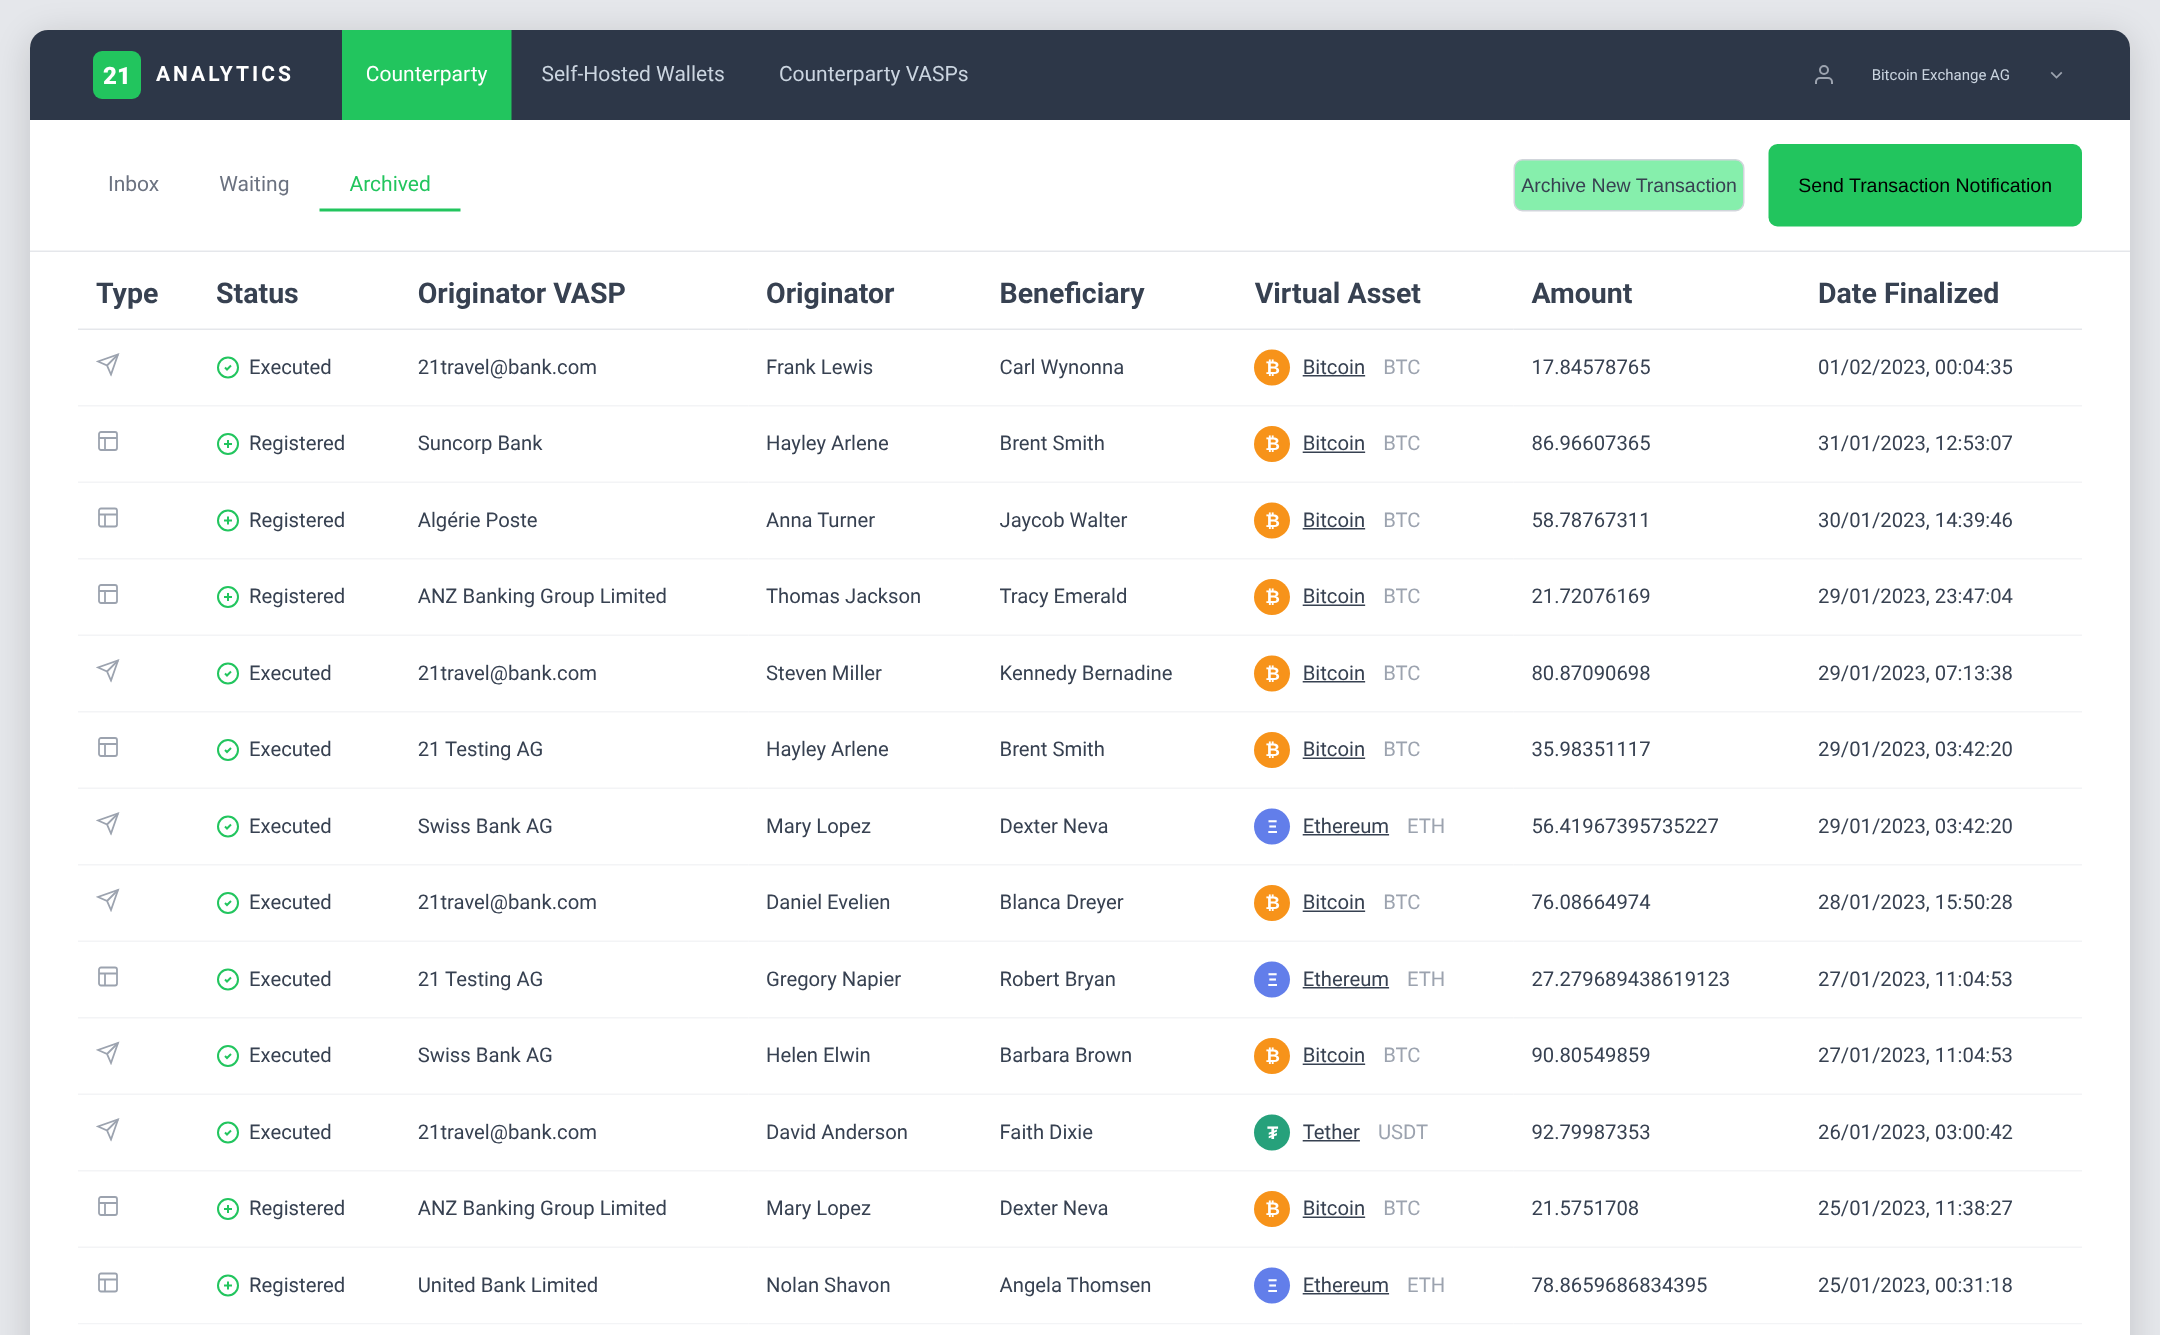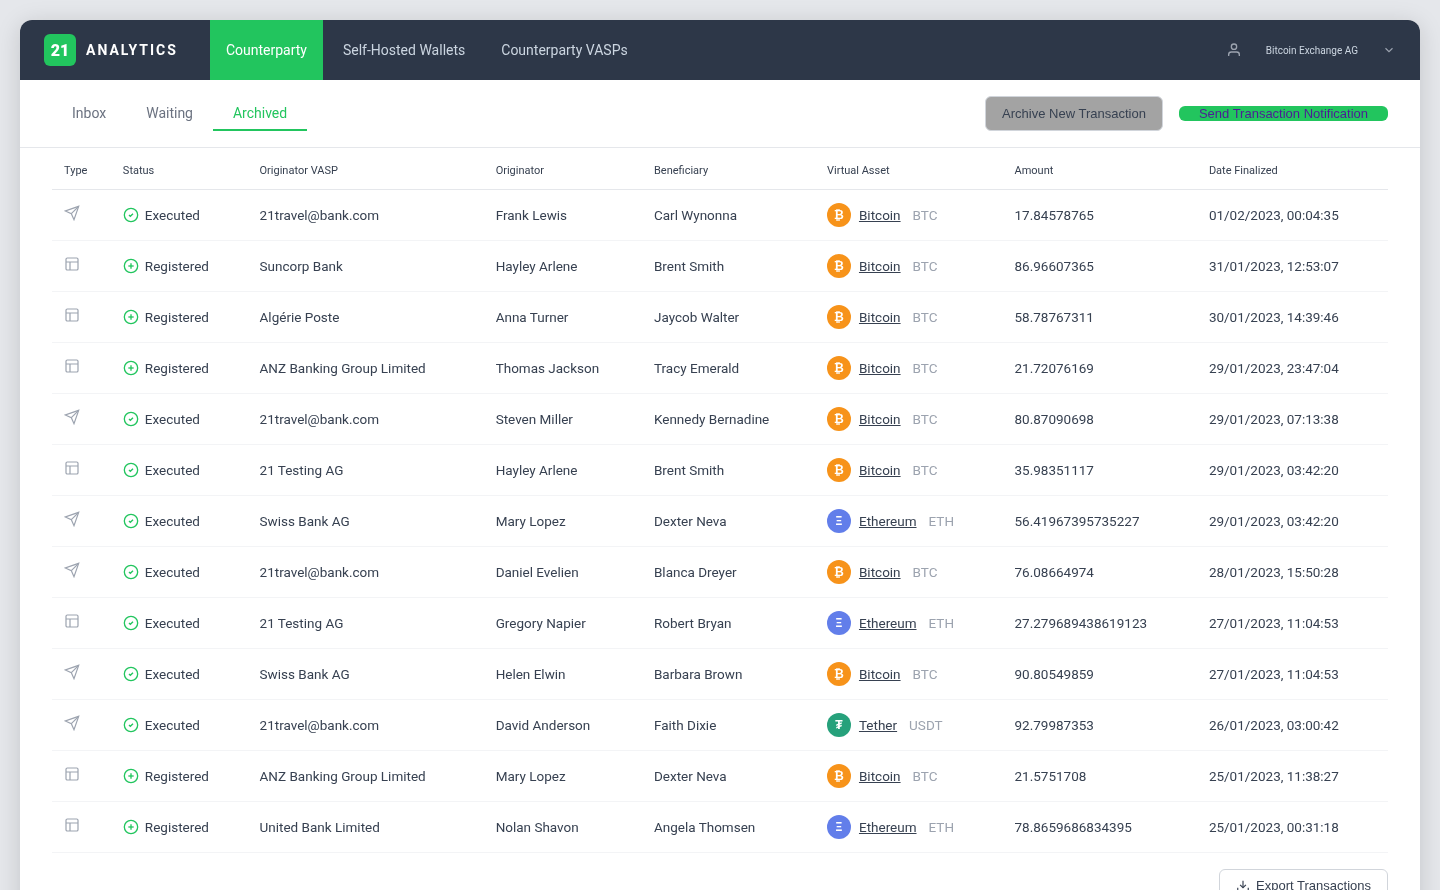--- a/index.html
+++ b/index.html
@@ -17,21 +17,21 @@
       background: #fff;
       border-radius: 12px;
       overflow: hidden;
       box-shadow: 0 4px 24px rgba(0,0,0,0.15);
     }
     
     .nav {
       background: #2d3748;
       display: flex;
       align-items: center;
-      padding: 0 24px;
+      padding: 0 42px;
       height: 60px;
     }
     .nav-logo {
       display: flex;
       align-items: center;
       gap: 10px;
       margin-right: 32px;
     }
     .nav-logo-box {
       background: #22c55e;
@@ -100,53 +100,53 @@
       cursor: pointer;
       color: #6b7280;
       border-bottom: 2px solid transparent;
     }
     .tab.active {
       color: #22c55e;
       border-bottom: 2px solid #22c55e;
     }
     .btn-archive {
       border: 1px solid #d1d5db;
-      background: #a3a3a3;
+      background: #86efac;
       color: #374151;
       font-size: 13px;
-      padding: 9px 16px;
+      padding: 9px 4px;
       border-radius: 6px;
       cursor: pointer;
       white-space: nowrap;
     }
     .btn-notify {
       background: #22c55e;
-      color: #4c1d95;
+      color: #000000;
       font-size: 13px;
-      padding: 0 20px;
+      padding: 20px 20px;
       border-radius: 6px;
       cursor: pointer;
       border: none;
       white-space: nowrap;
     }
     
     .table-wrap {
       padding: 0 32px;
       overflow-x: auto;
     }
     table {
       width: 100%;
       border-collapse: collapse;
       font-size: 13.5px;
     }
     thead th {
       text-align: left;
-      font-weight: 400;
+      font-weight: 700;
       color: #374151;
-      font-size: 11px;
+      font-size: 19px;
       padding: 16px 12px 12px;
       border-bottom: 1px solid #e5e7eb;
     }
     tbody tr {
       border-bottom: 1px solid #f3f4f6;
     }
     tbody td {
       padding: 13px 12px;
       color: #374151;
       font-size: 13.5px;

